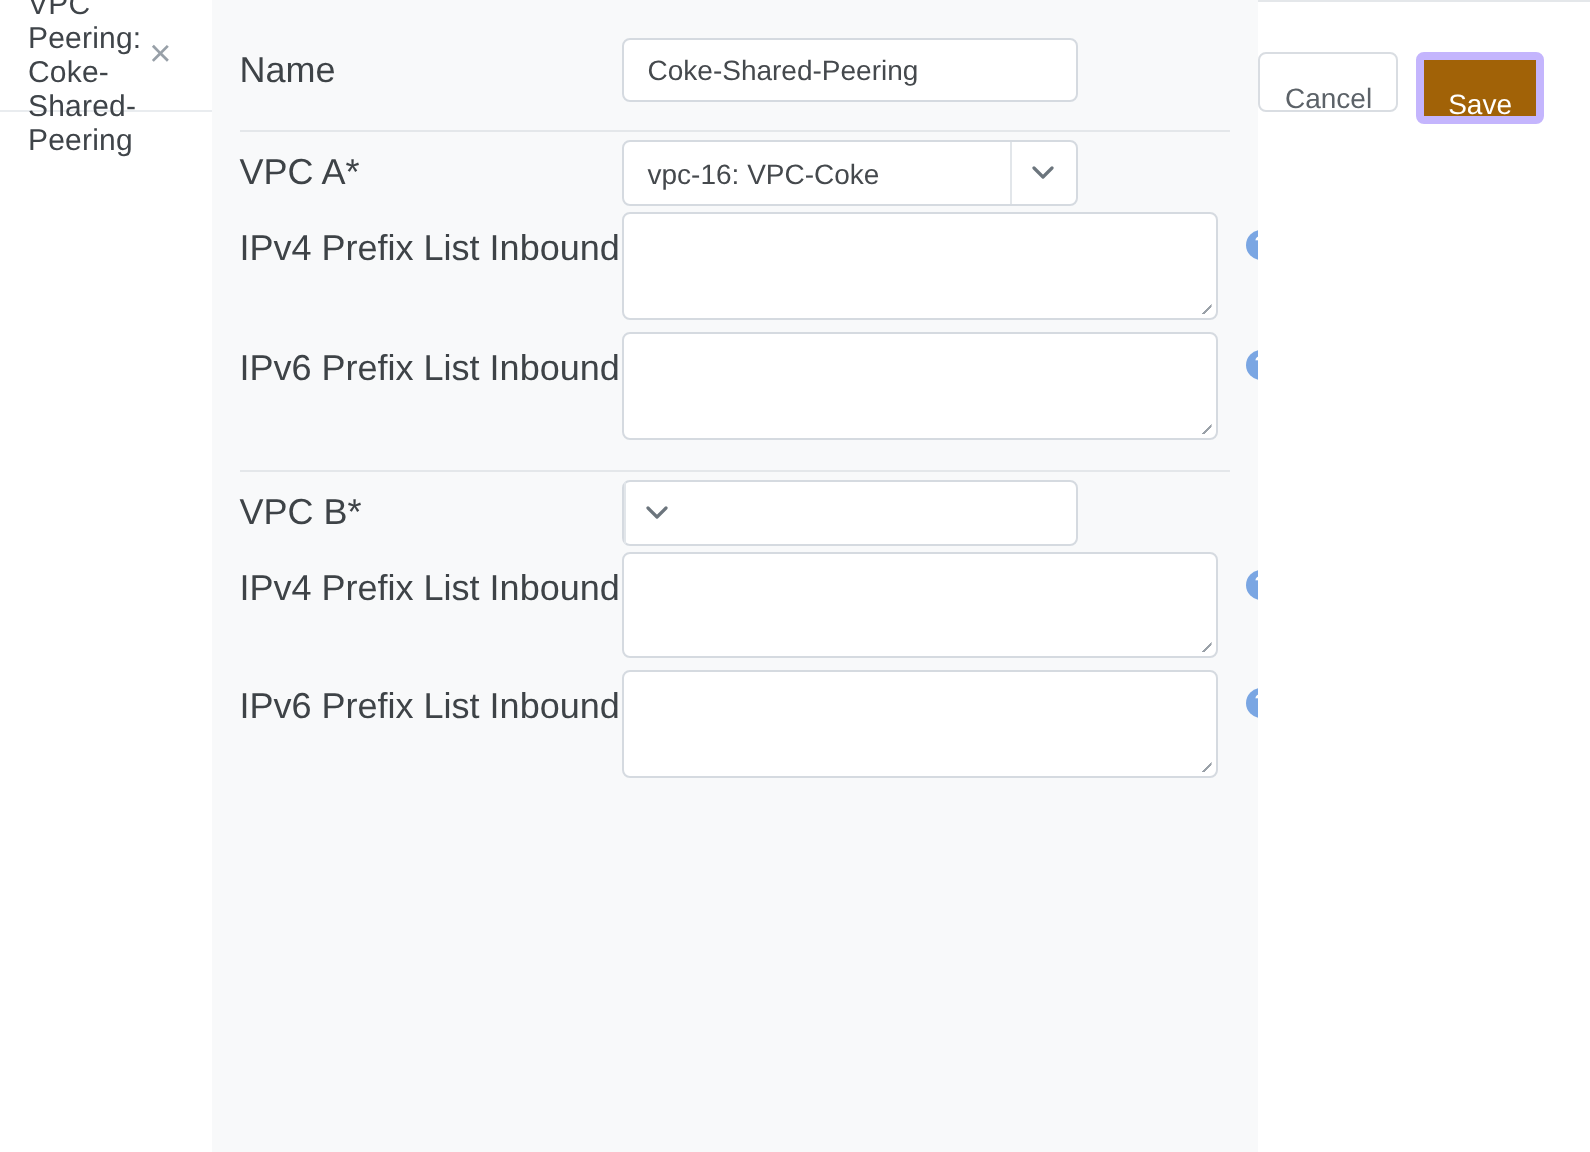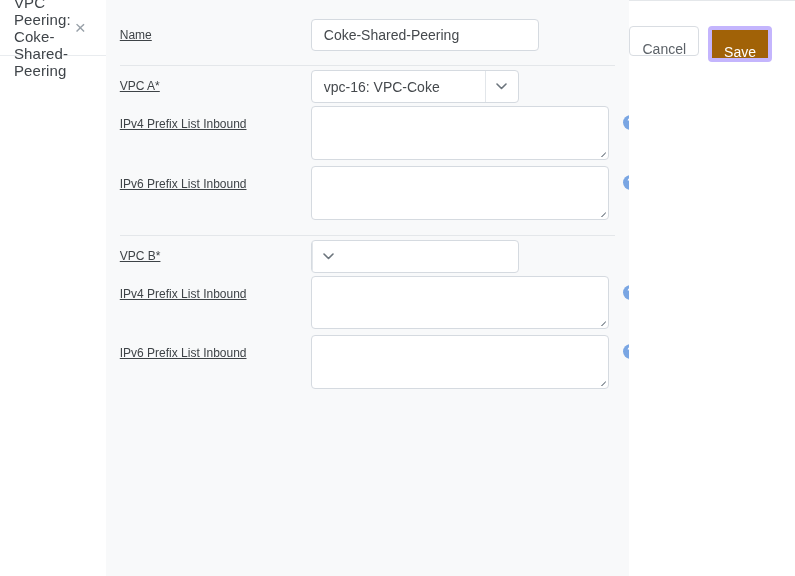--- a/index.html
+++ b/index.html
@@ -50,34 +50,34 @@
   }
   .form-row.top-align { align-items: flex-start; }
   .form-row.top-align .field-label { padding-top: 10px; }
   .row-name { margin-top: 19px; }
   .row-select { margin-top: 4px; }
   .row-ta1 { margin-top: 3px; }
   .row-ta2 { margin-top: 6px; }
   .field-label {
     flex: 0 0 205px; width: 205px;
     padding-left: 14px;
-    font-size: 12px; color: #3e4347; line-height: 17px; text-decoration: underline;
+    font-size: 18px; color: #3e4347; line-height: 17px;
   }
   .txt-input {
     width: 228px; height: 32px;
     border: 1px solid #d5dae0; border-radius: 4px;
     background: #ffffff;
     padding: 0 12px;
     font-size: 14px; color: #45494d;
     font-family: "Liberation Sans", "DejaVu Sans", sans-serif;
     outline: none;
   }
   
   .select {
-    width: 208px; height: 33px;
+    width: 228px; height: 33px;
     border: 1px solid #d5dae0; border-radius: 4px;
     background: #ffffff;
     display: flex; align-items: center;
     cursor: pointer;
   }
   .select-value {
     flex: 1 1 auto;
     padding: 0 8px 0 12px;
     font-size: 14px; color: #45494d;
     white-space: nowrap; overflow: hidden;

